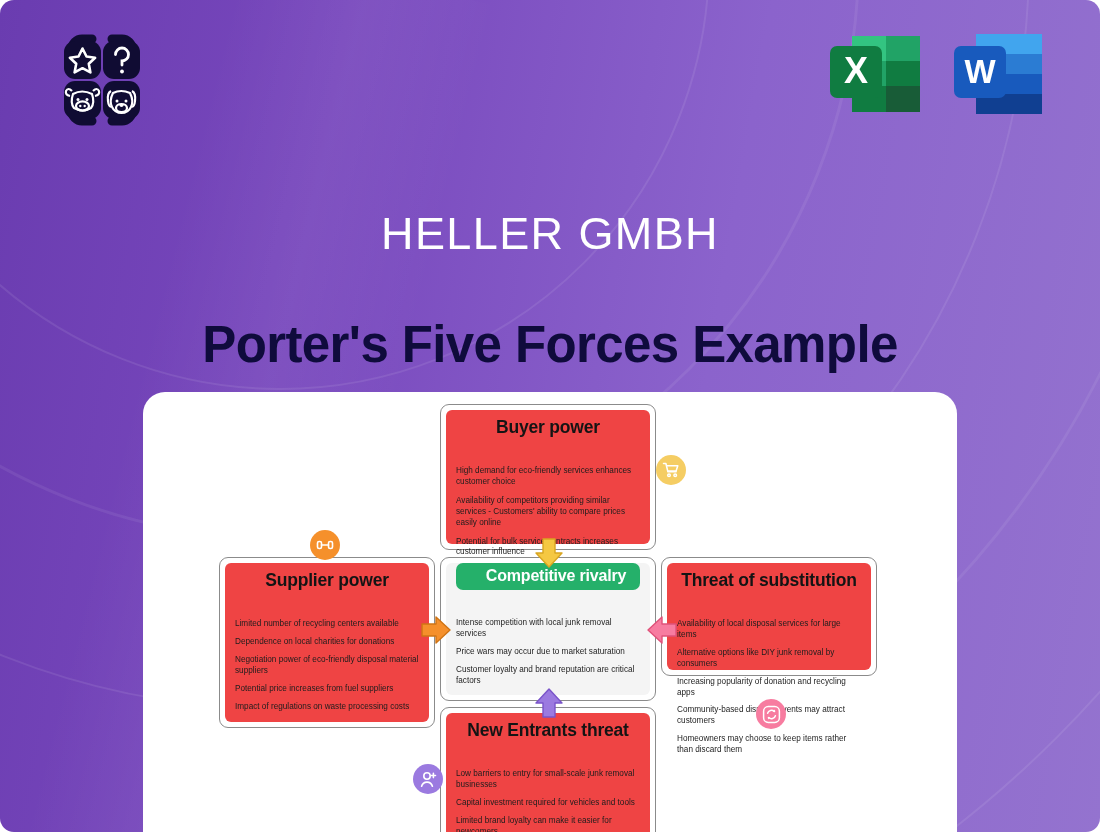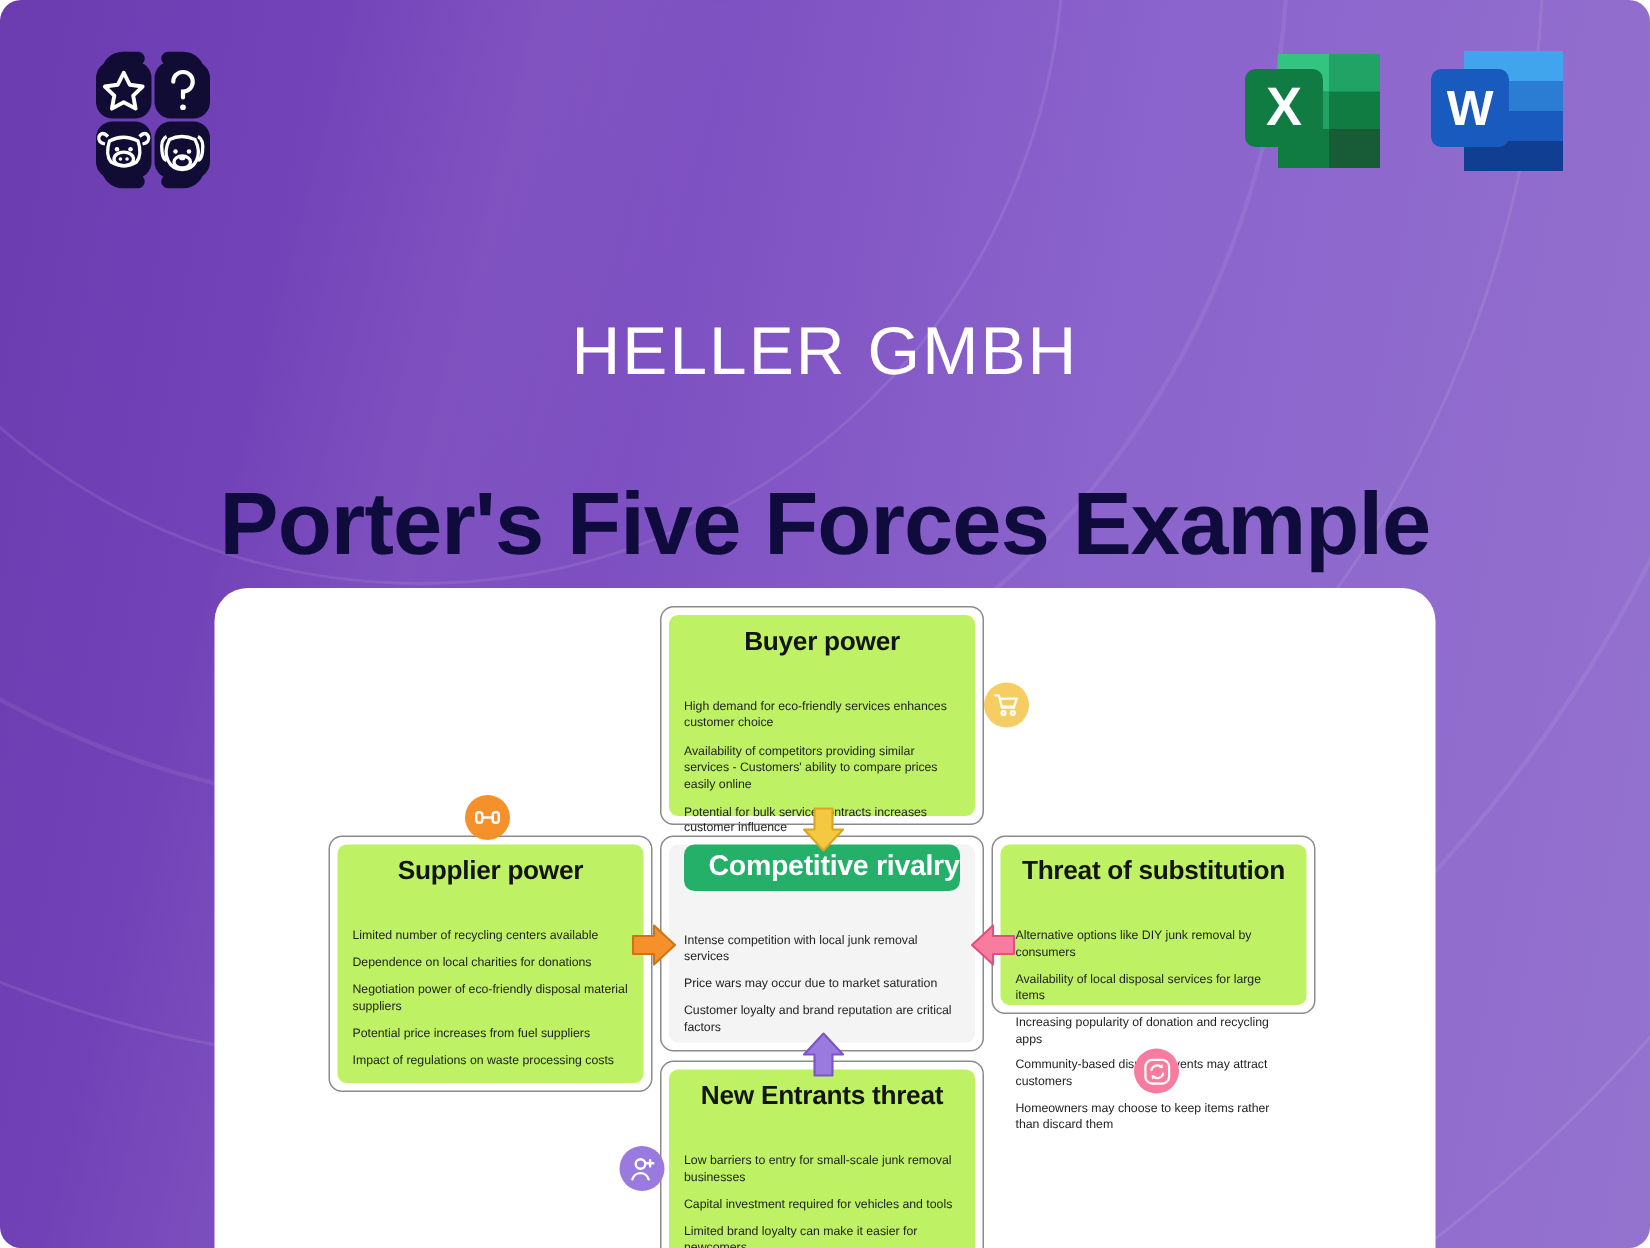--- a/index.html
+++ b/index.html
@@ -49,21 +49,21 @@
     text-align: center;
     color: #ffffff;
     font-size: 45px;
     font-weight: 400;
     letter-spacing: 1.4px;
   }
   #poster-title {
     position: absolute; top: 315px; left: 0; width: 1100px;
     text-align: center;
     color: #0f0b3c;
-    font-size: 59px;
+    font-size: 51px;
     font-weight: 800;
     letter-spacing: -0.6px;
   }
 
   
   #diagram-card {
     position: absolute;
     left: 143px; top: 392px;
     width: 814px; height: 440px;
     background: #ffffff;
@@ -73,41 +73,41 @@
 
   
   .force-box {
     position: absolute;
     background: #ffffff;
     border: 1.6px solid #8b8b8b;
     border-radius: 9px;
     padding: 5px;
   }
   .force-inner {
-    background: #bef264;
+    background: #ef4444;
     border-radius: 6px;
     width: 100%; height: 100%;
     padding: 7px 10px 9px 10px;
   }
   .force-title {
     text-align: center;
     font-size: 17.5px;
     font-weight: 700;
     color: #141414;
     margin-bottom: 9px;
     letter-spacing: -0.2px;
   }
   .force-box.center .force-inner { background: #f4f4f4; padding-top: 0; }
   .force-box.center .force-title {
     background: #25b06a;
     color: #ffffff;
     border-radius: 7px;
     padding: 4px 0 5px 16px;
     margin: 0 0 8px 0;
-    font-size: 19px;
+    font-size: 16px;
   }
   .force-list { list-style: none; margin-top: 28px; }
   .force-list li {
     font-size: 8.2px;
     line-height: 1.33;
     color: #1d1d1d;
     margin-bottom: 8px;
   }
   .force-list li:last-child { margin-bottom: 0; }
 
@@ -253,22 +253,22 @@
           <li>Price wars may occur due to market saturation</li>
           <li>Customer loyalty and brand reputation are critical factors</li>
         </ul>
       </div>
     </div>
 
     <div class="force-box" id="box-substitute">
       <div class="force-inner">
         <div class="force-title">Threat of substitution</div>
         <ul class="force-list">
+          <li>Availability of local disposal services for large items</li>
           <li>Alternative options like DIY junk removal by consumers</li>
-          <li>Availability of local disposal services for large items</li>
           <li>Increasing popularity of donation and recycling apps</li>
           <li>Community-based disposal events may attract customers</li>
           <li>Homeowners may choose to keep items rather than discard them</li>
         </ul>
       </div>
     </div>
 
     <div class="force-box" id="box-entrants">
       <div class="force-inner">
         <div class="force-title">New Entrants threat</div>

